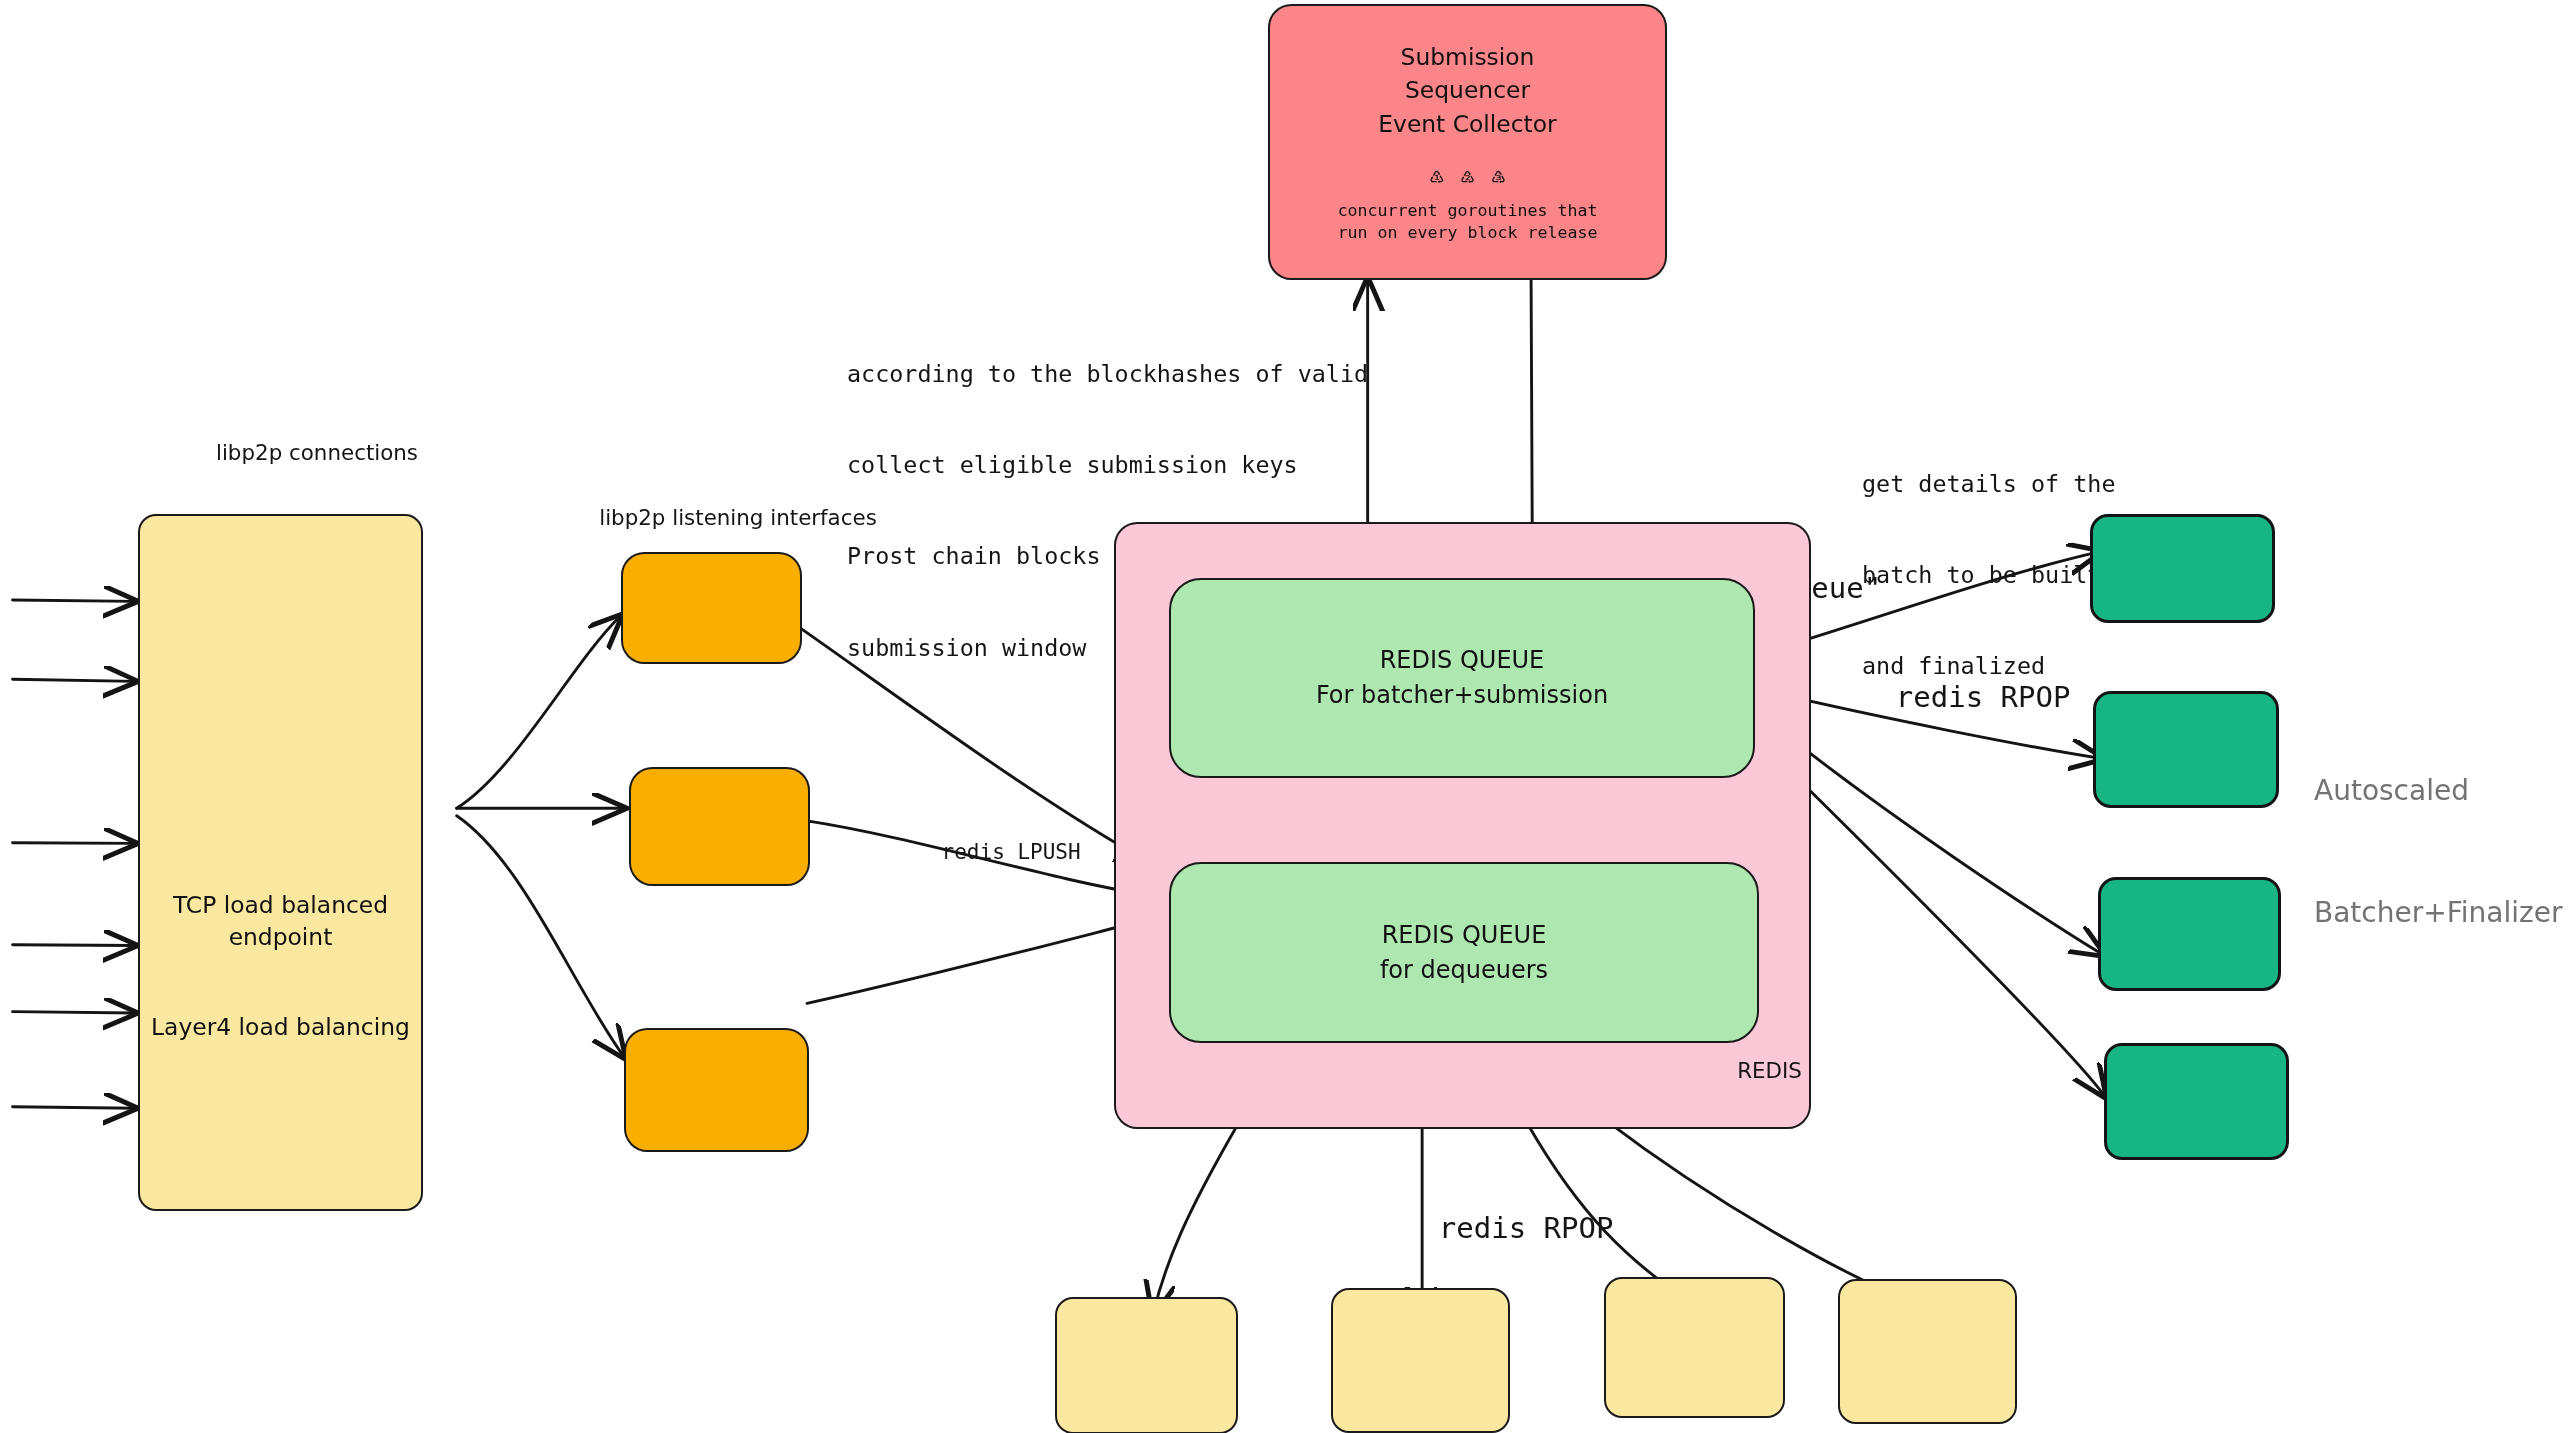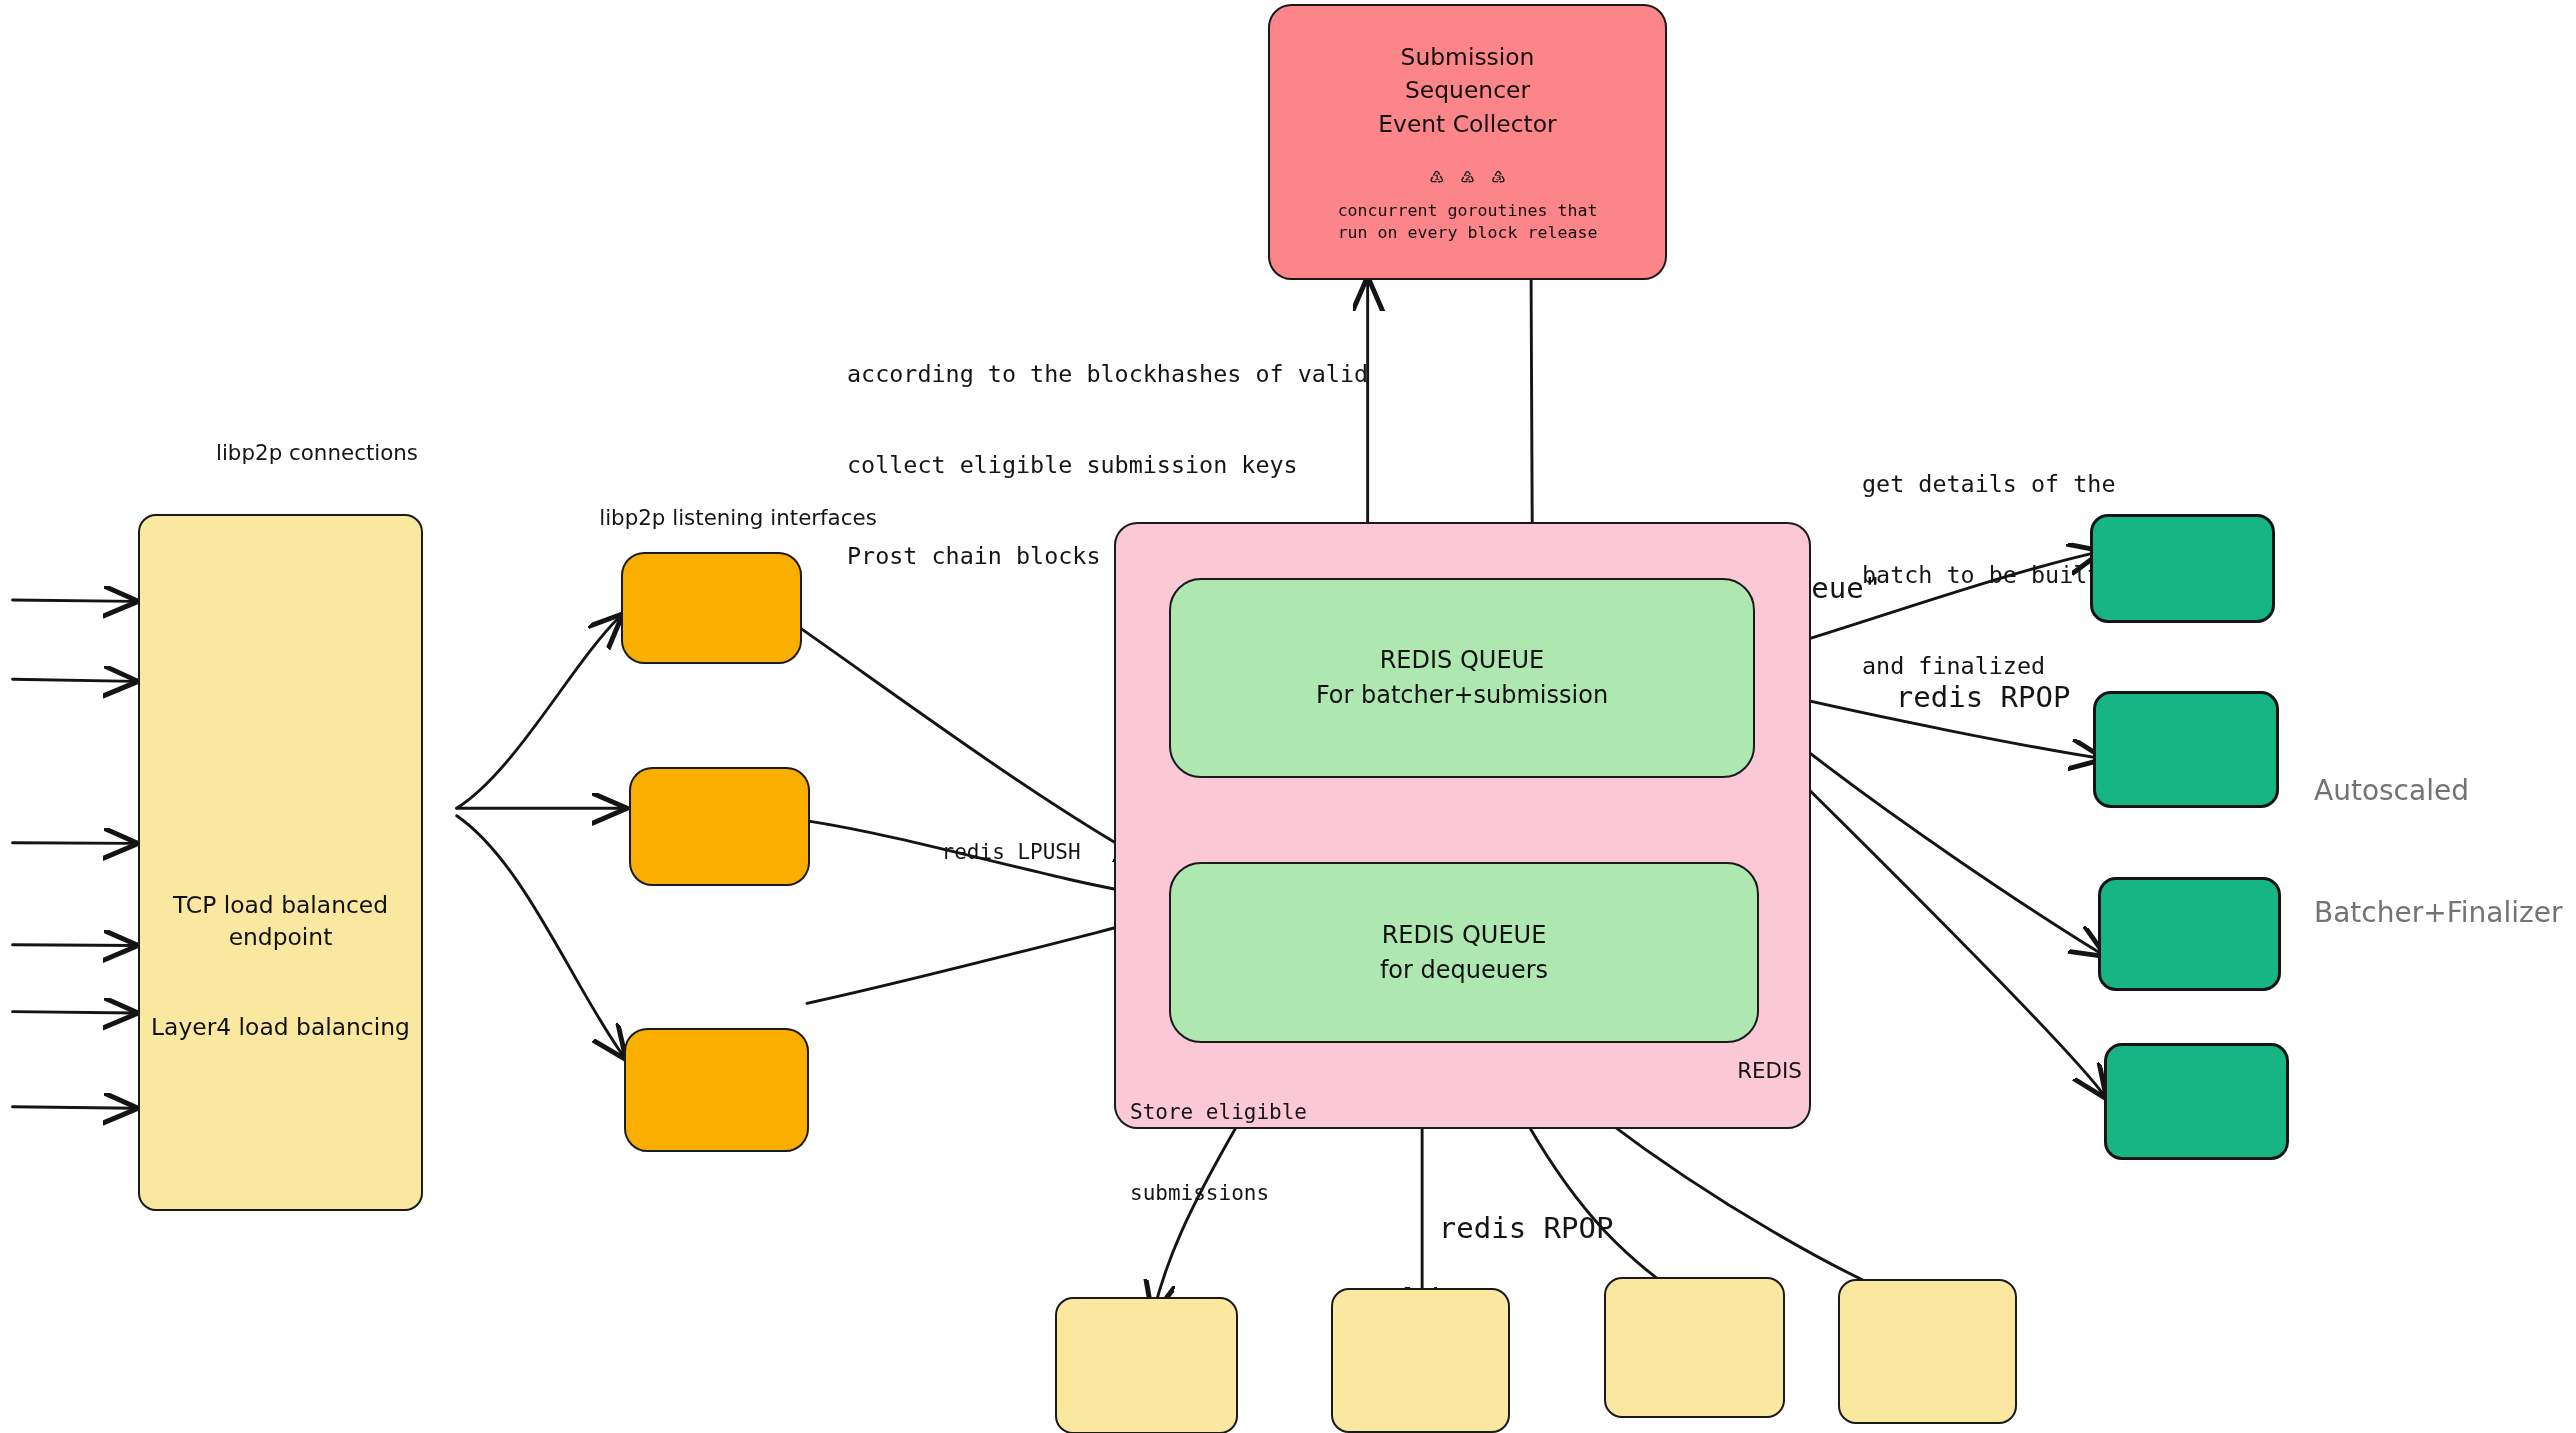--- a/index.html
+++ b/index.html
@@ -90,20 +90,21 @@
     <div class="t-red-sub">
       <div>concurrent goroutines that</div>
       <div>run on every block release</div>
     </div>
   </div>
 
   <div class="lbl med-mono" style="left:847px;top:298px;">
     <div>according to the blockhashes of valid</div>
     <div>collect eligible submission keys</div>
     <div>Prost chain blocks within the epoch</div>
+    <div>submission window</div>
   </div>
 
   <div class="lbl hand-lbl" style="left:172px;top:383px;width:290px;text-align:center;">
     <div>libp2p connections</div>
     <div>incoming</div>
     <div>TCP/IP connections</div>
     <div>multiplexed</div>
   </div>
 
   <div class="node box-yellow" style="left:138px;top:514px;width:285px;height:697px;">
@@ -150,24 +151,20 @@
     <div>ARCHITECTURE ORCHESTRATION</div>
   </div>
 
   <div class="node box-lgreen" style="left:1169px;top:862px;width:590px;height:181px;">
     <div class="t-queue-1">
       <div>REDIS QUEUE</div>
       <div>for dequeuers</div>
     </div>
   </div>
 
-  <div class="lbl sm-mono" style="left:1130px;top:1044px;">
-    <div>Store eligible</div>
-    <div>submissions</div>
-  </div>
 
   <div class="lbl hand-lbl" style="left:1710px;top:1029px;">
     <span>REDIS</span>
   </div>
 
   <div class="lbl med-mono" style="left:1862px;top:408px;">
     <div>get details of the</div>
     <div>batch to be built out</div>
     <div>and finalized</div>
   </div>

